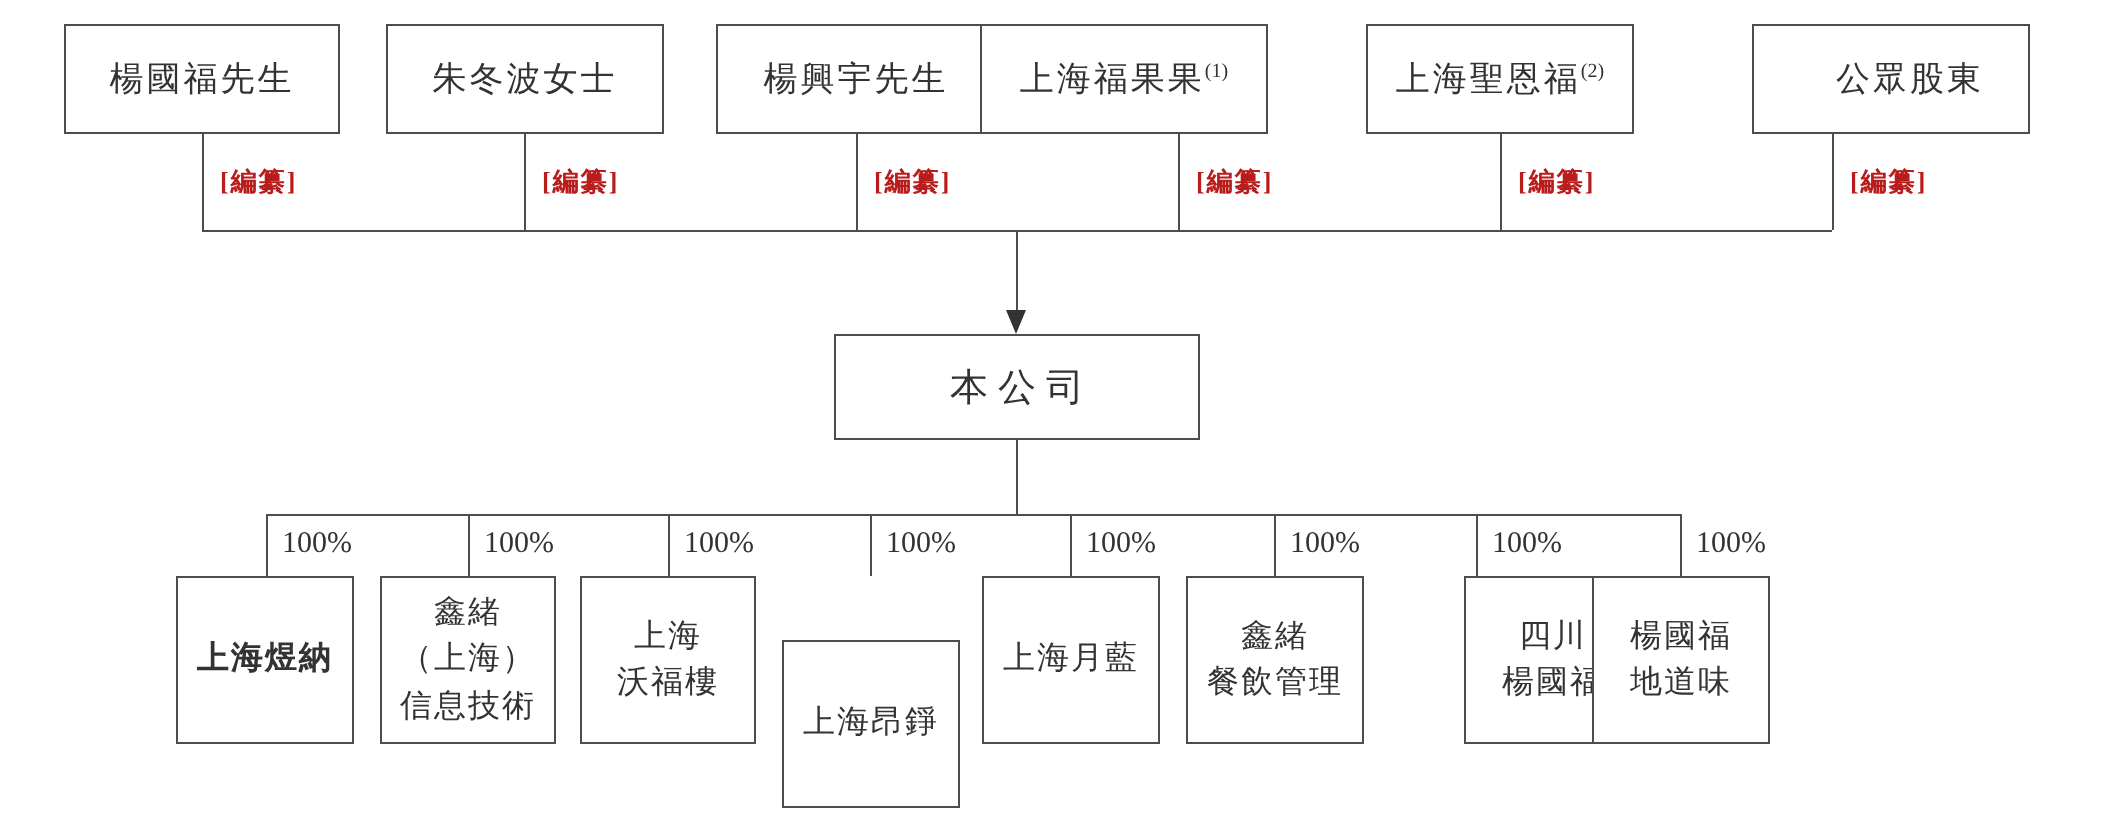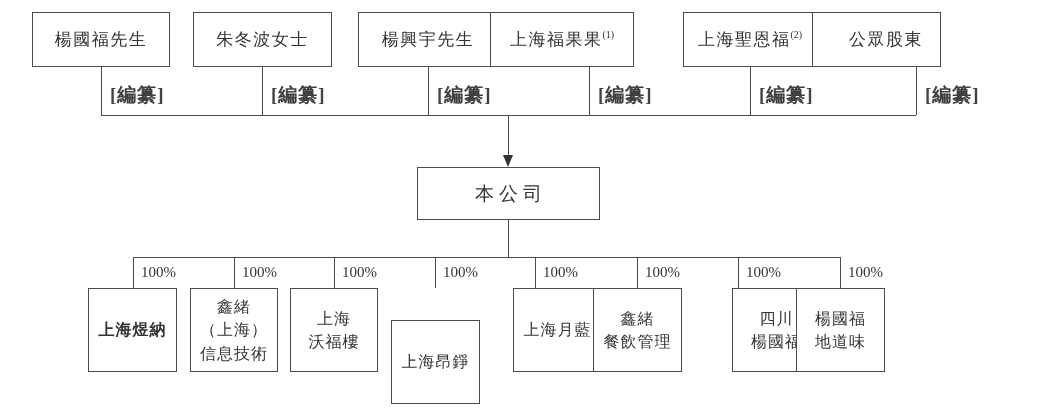--- a/index.html
+++ b/index.html
@@ -23,21 +23,21 @@
     text-align: center;
   }
   .top-node { top: 12px; height: 55px; font-size: 17px; letter-spacing: 1.5px; }
   .company-node { left: 417px; top: 167px; width: 183px; height: 53px; font-size: 19px; letter-spacing: 5px; padding-left: 5px; }
   .sub-node { top: 288px; height: 84px; font-size: 16px; line-height: 1.45; letter-spacing: 1px; }
   .sub-node .lbl { white-space: pre-line; }
   .vline { position: absolute; width: 1px; background: #4d4d4d; }
   .hline { position: absolute; height: 1px; background: #4d4d4d; }
   .stake {
     position: absolute; top: 82px;
-    font-size: 19px; font-weight: bold; letter-spacing: 1px; color: #404040;
+    font-size: 13px; font-weight: bold; letter-spacing: 1px; color: #b91c1c;
   }
   .pct { position: absolute; top: 264px; font-size: 15px; color: #333333; }
   sup { font-size: 10px; line-height: 0; vertical-align: super; letter-spacing: 0; }
   .arrowhead {
     position: absolute; left: 503px; top: 155px;
     width: 0; height: 0;
     border-left: 5px solid transparent;
     border-right: 5px solid transparent;
     border-top: 12px solid #333333;
   }
@@ -55,21 +55,21 @@
   </div>
   <div class="node top-node" style="left:358px;width:140px;">
     <span class="lbl">楊興宇先生</span>
   </div>
   <div class="node top-node" style="left:490px;width:144px;">
     <span class="lbl"><span>上海福果果</span><sup>(1)</sup></span>
   </div>
   <div class="node top-node" style="left:683px;width:134px;">
     <span class="lbl"><span>上海聖恩福</span><sup>(2)</sup></span>
   </div>
-  <div class="node top-node" style="left:812px;width:129px;padding-left:19px;">
+  <div class="node top-node" style="left:876px;width:139px;padding-left:19px;">
     <span class="lbl">公眾股東</span>
   </div>
 
   <div class="vline" style="left:101px;top:67px;height:48px;"></div>
   <div class="vline" style="left:262px;top:67px;height:48px;"></div>
   <div class="vline" style="left:428px;top:67px;height:48px;"></div>
   <div class="vline" style="left:589px;top:67px;height:48px;"></div>
   <div class="vline" style="left:750px;top:67px;height:48px;"></div>
   <div class="vline" style="left:916px;top:67px;height:48px;"></div>
 
@@ -119,21 +119,21 @@
 （上海）
 信息技術</span>
   </div>
   <div class="node sub-node" style="left:290px;width:88px;">
     <span class="lbl">上海
 沃福樓</span>
   </div>
   <div class="node sub-node" style="left:391px;width:89px;margin-top:32px;">
     <span class="lbl">上海昂錚</span>
   </div>
-  <div class="node sub-node" style="left:491px;width:89px;margin-left:22px;">
+  <div class="node sub-node" style="left:491px;width:89px;">
     <span class="lbl">上海月藍</span>
   </div>
   <div class="node sub-node" style="left:593px;width:89px;">
     <span class="lbl">鑫緒
 餐飲管理</span>
   </div>
   <div class="node sub-node" style="left:732px;width:89px;">
     <span class="lbl">四川
 楊國福</span>
   </div>

